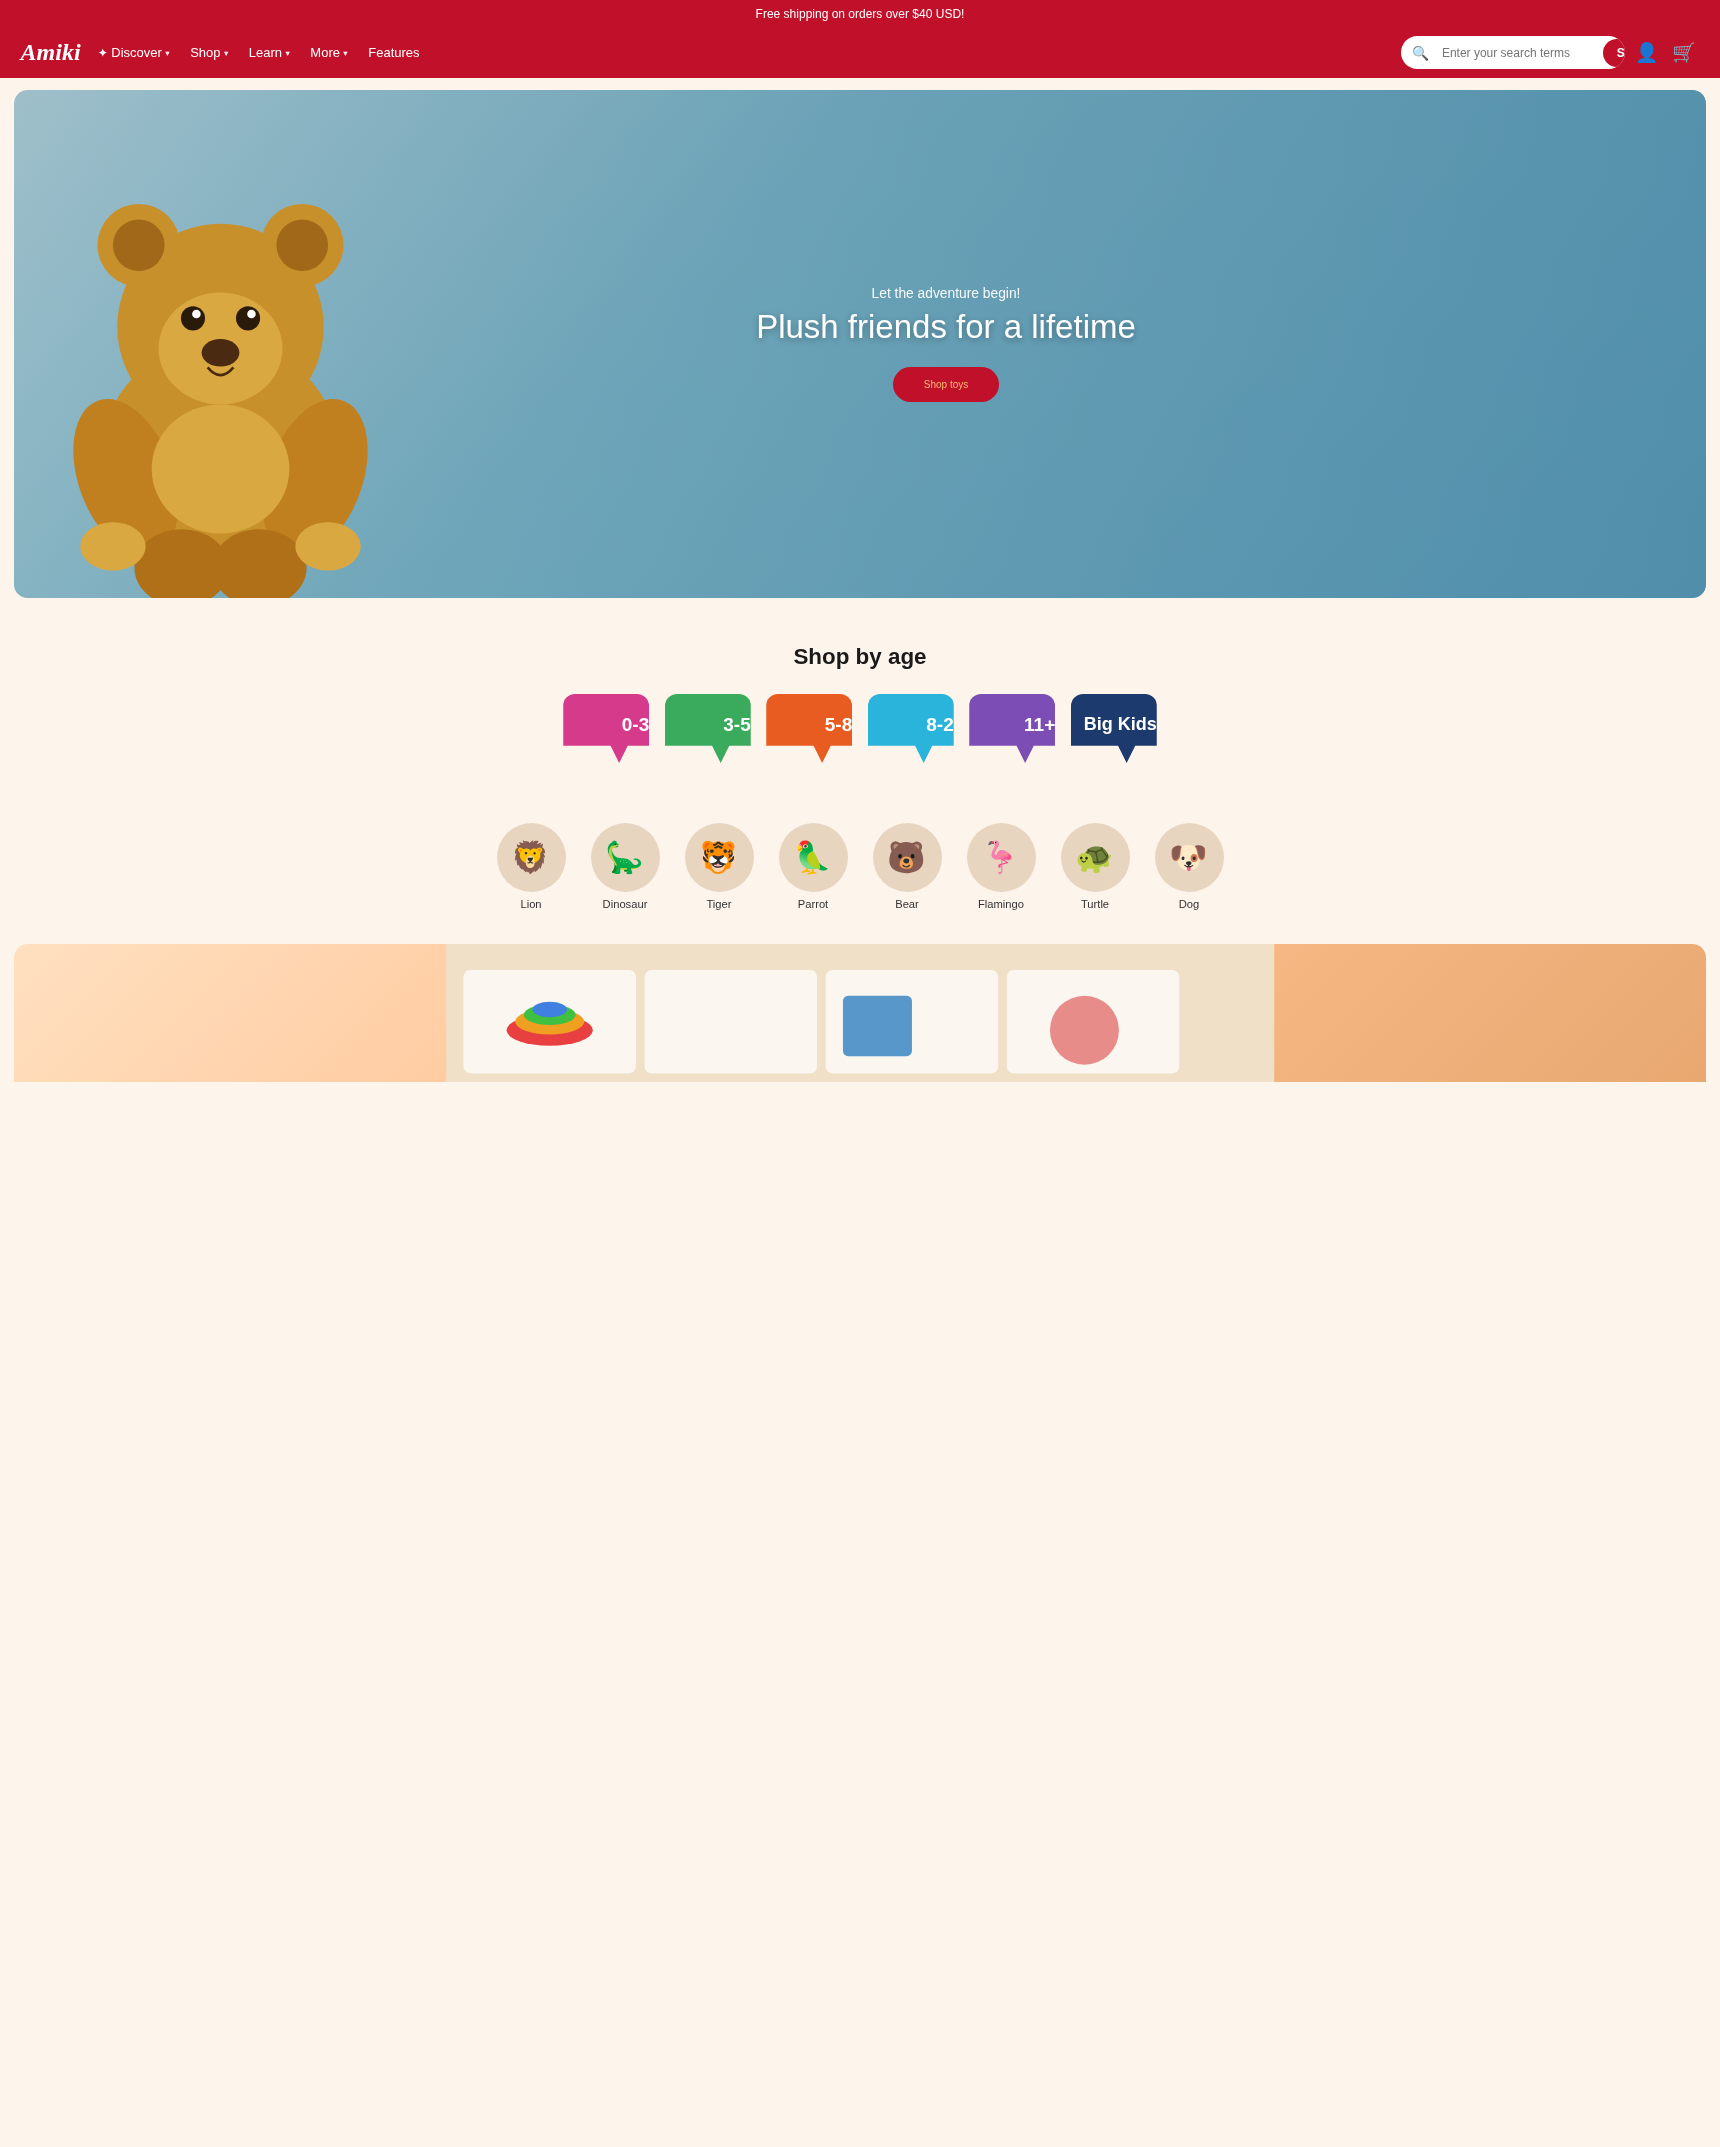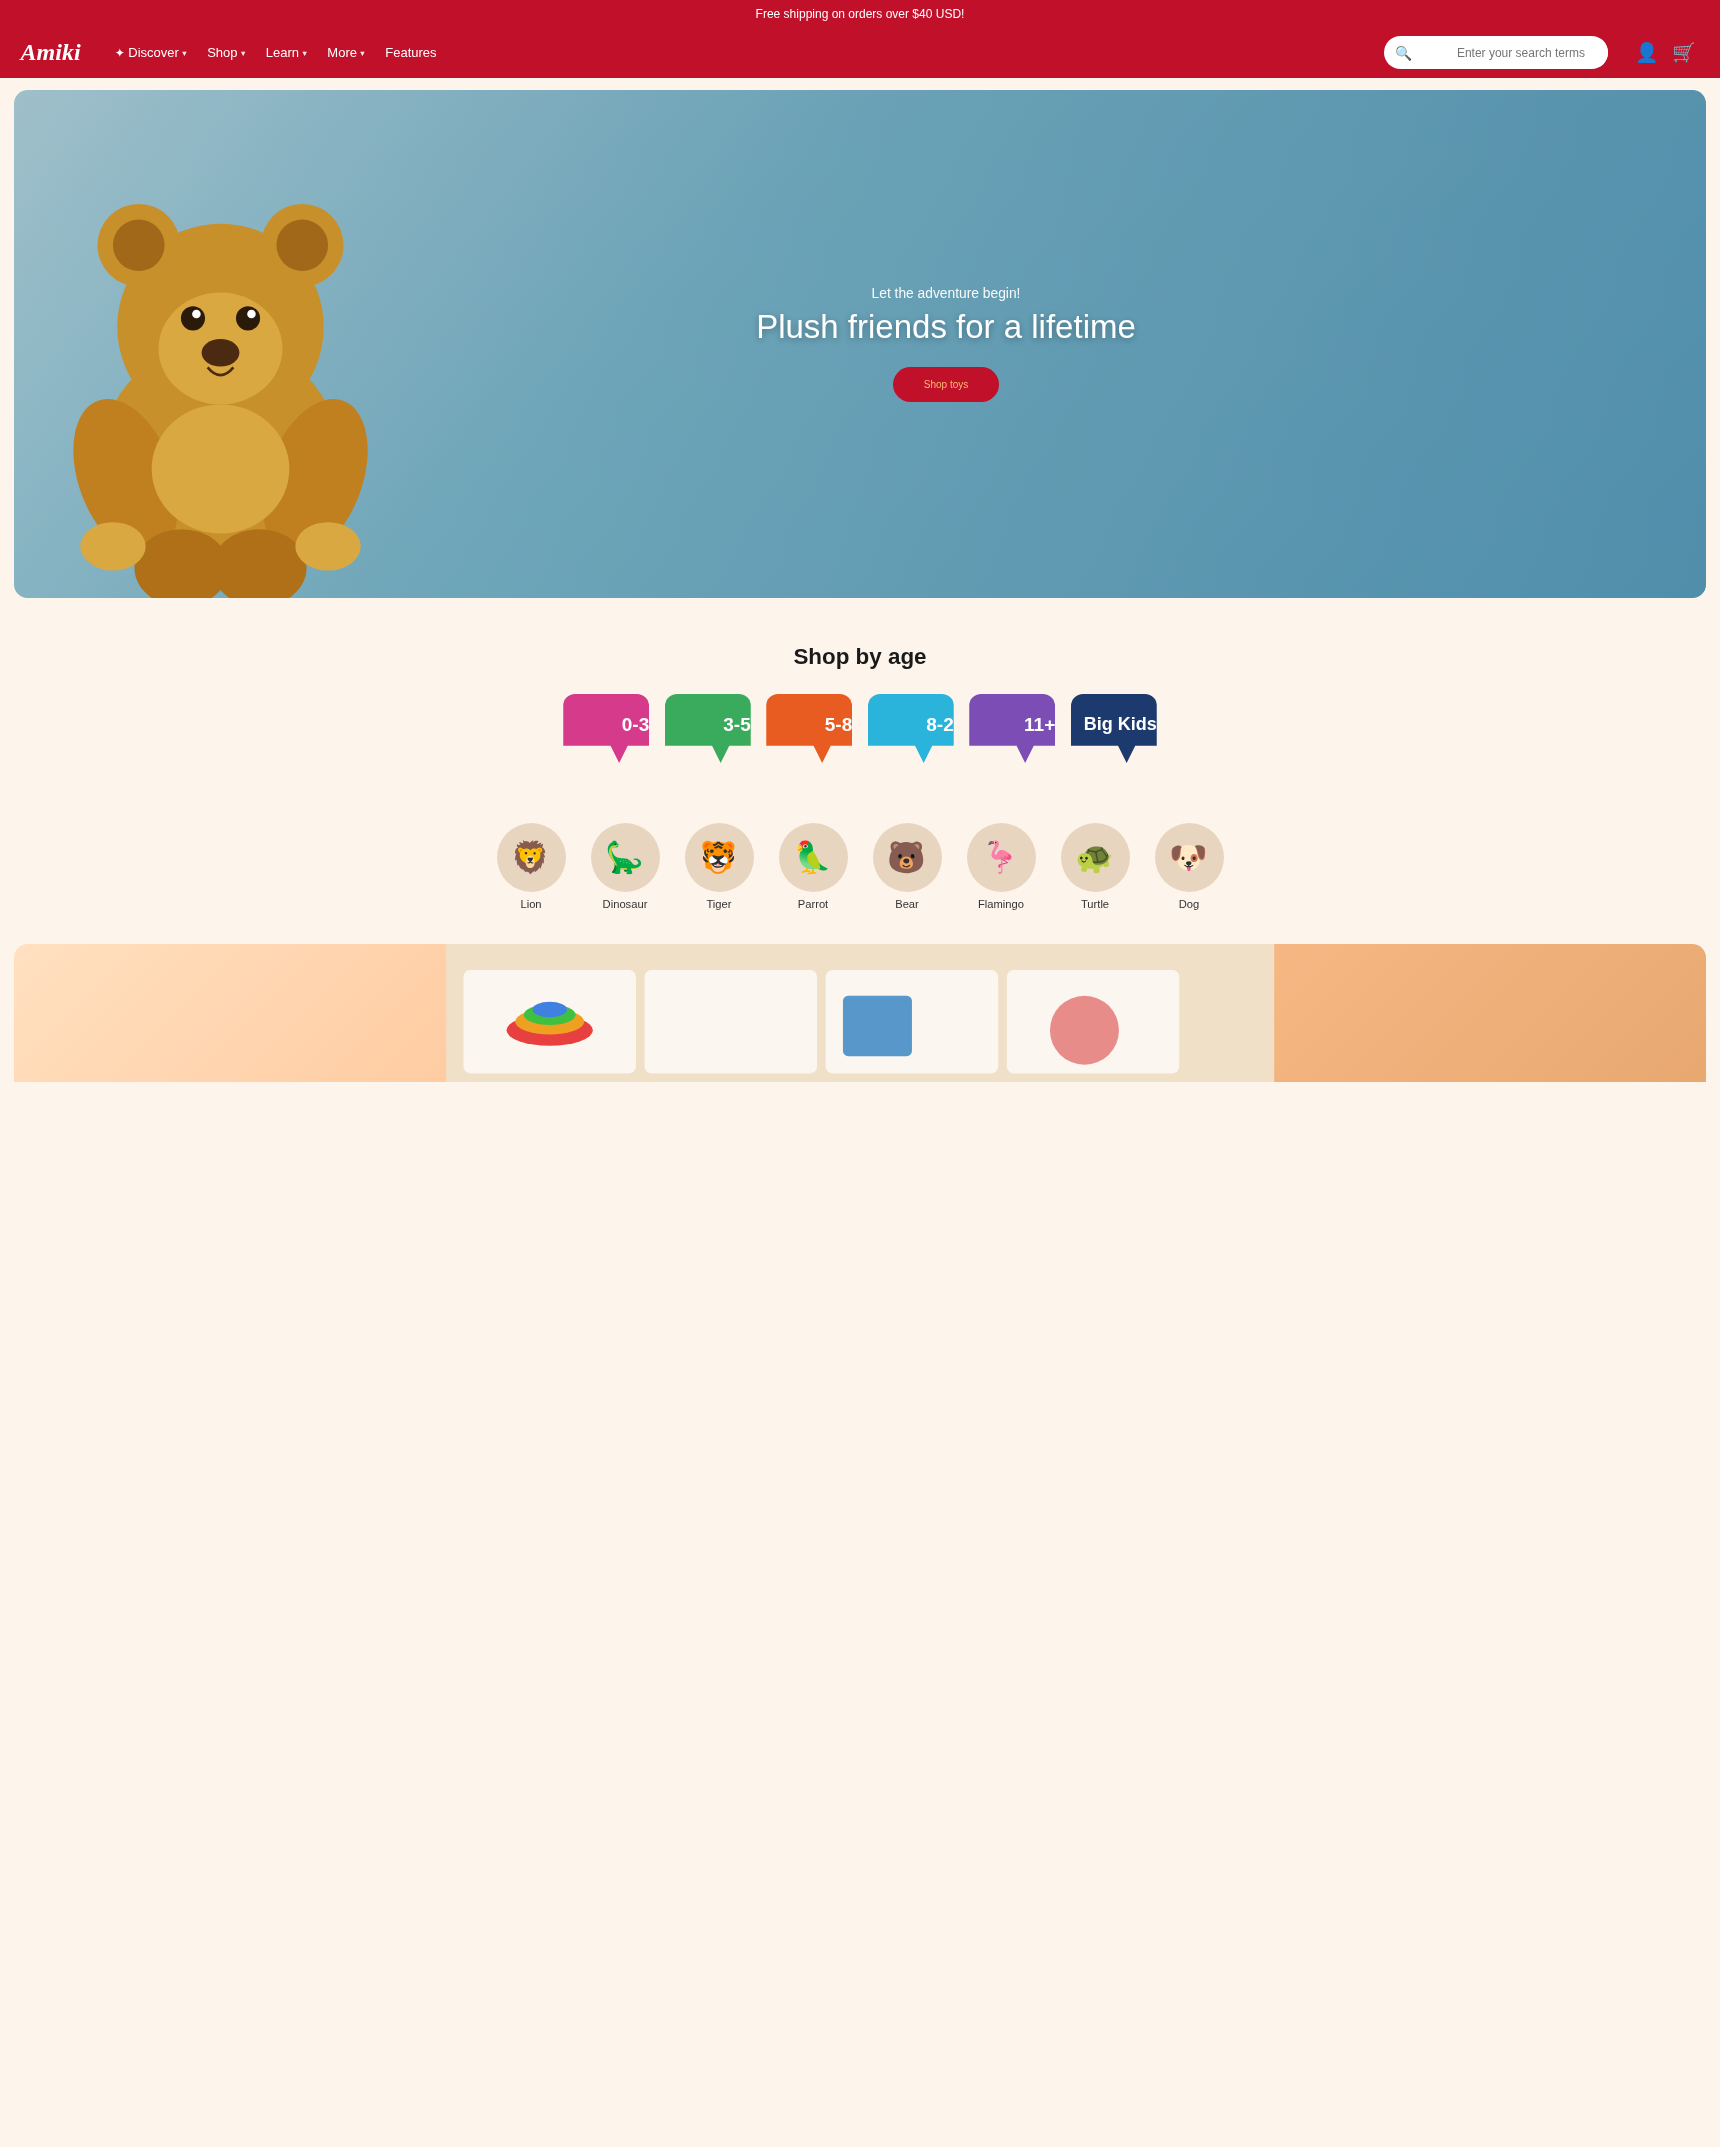--- a/index.html
+++ b/index.html
@@ -14,21 +14,21 @@
       font-size: 12px;
       font-weight: 500;
     }
 
     
     header {
       background: #c0102a;
       display: flex;
       align-items: center;
       padding: 8.6px 20.6px;
-      gap: 17px;
+      gap: 0;
     }
     .logo {
       color: white;
       font-size: 24px;
       font-weight: bold;
       font-style: italic;
       font-family: Georgia, serif;
       margin-right: 8.6px;
       flex-shrink: 0;
     }
@@ -66,21 +66,20 @@
       color: #aaa;
       font-size: 13.8px;
     }
     .search-input {
       border: none;
       outline: none;
       font-size: 12px;
       flex: 1;
       padding: 6.9px 3.4px;
       color: #c2410c;
-      margin-left: 32px;
     }
     .search-btn {
       background: #c0102a;
       color: white;
       border: none;
       padding: 6.9px 13.8px;
       font-size: 12px;
       font-weight: 600;
       cursor: pointer;
       border-radius: 17px;

